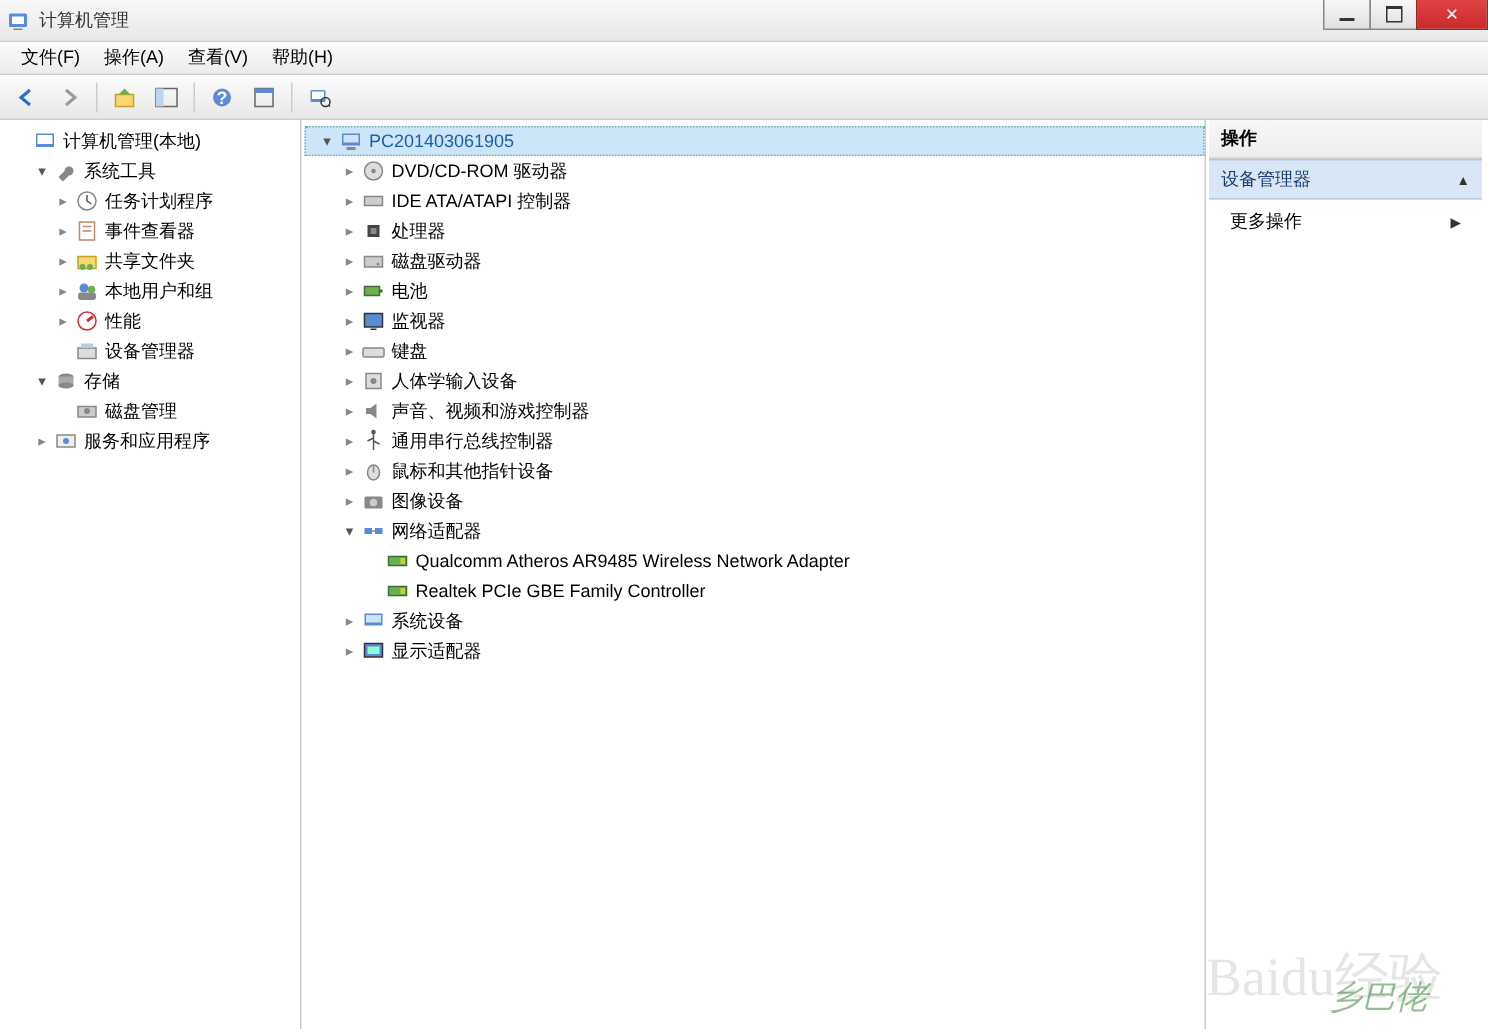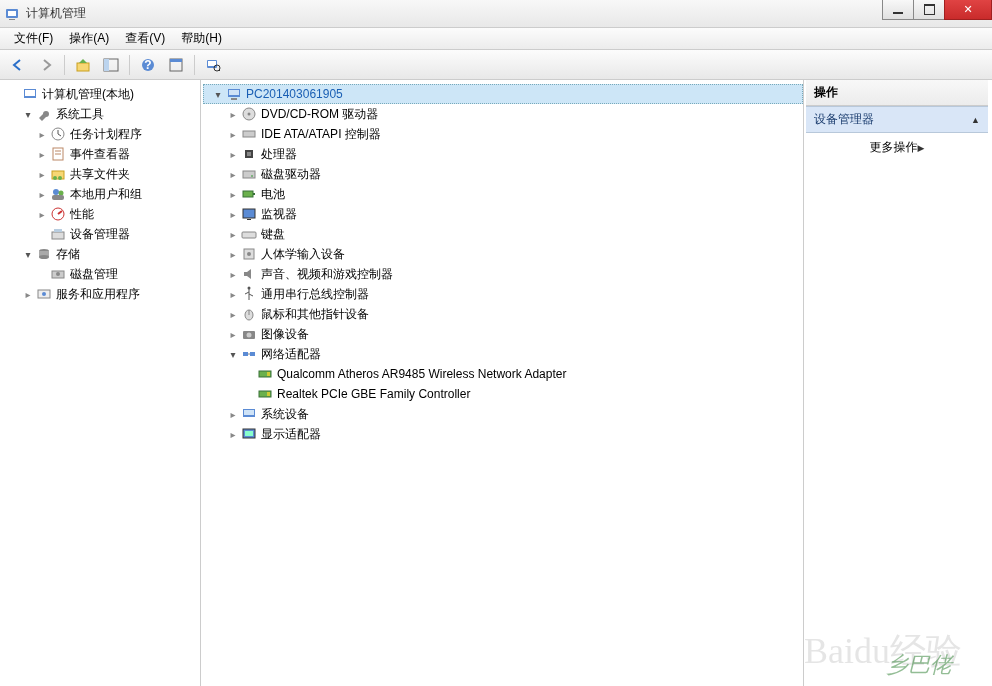--- a/index.html
+++ b/index.html
@@ -31,21 +31,21 @@
 .tree-row.selected { background: #cde6f7; border: 1px dotted #7ab; }
 .expander { width: 12px; height: 12px; display: inline-flex; align-items: center; justify-content: center; margin-right: 2px; color: #666; font-size: 10px; }
 .expander.expanded::before { content: "▾"; color:#555;}
 .expander.collapsed::before { content: "▸"; color:#888;}
 .expander.none { visibility: hidden; }
 .node-icon { width: 16px; height: 16px; margin-right: 4px; display:inline-flex;align-items:center;justify-content:center;}
 .indent { display:inline-block; }
 
 .right-pane .hdr { background: linear-gradient(#f8f8f8,#ececec); border-bottom:1px solid #ccc; padding:4px 8px; font-weight:bold;}
 .right-pane .sect { background:#d9e6f7; border-top:1px solid #b8c8da;border-bottom:1px solid #b8c8da; padding:4px 8px; display:flex; justify-content:space-between; align-items:center; color:#1a3c6e;}
-.right-pane .item { padding:6px 14px; display:flex; justify-content:center; align-items:center;}
+.right-pane .item { padding:6px 14px; display:flex; justify-content:space-between; align-items:center;}
 .tri { font-size:9px; color:#333;}
 
 .watermark { position:absolute; bottom:10px; right:30px; opacity:0.15; font-size:36px; font-family:Liberation Serif, serif; color:#555; pointer-events:none;margin-top:48px; }
 .watermark2 { position:absolute; bottom:6px; right:40px; opacity:0.5; color:#2a7d2e; font-style:italic; font-size:22px; font-family:"KaiTi",serif; pointer-events:none;}
 
 svg { display:block; }
 </style>
 </head>
 <body>
 

